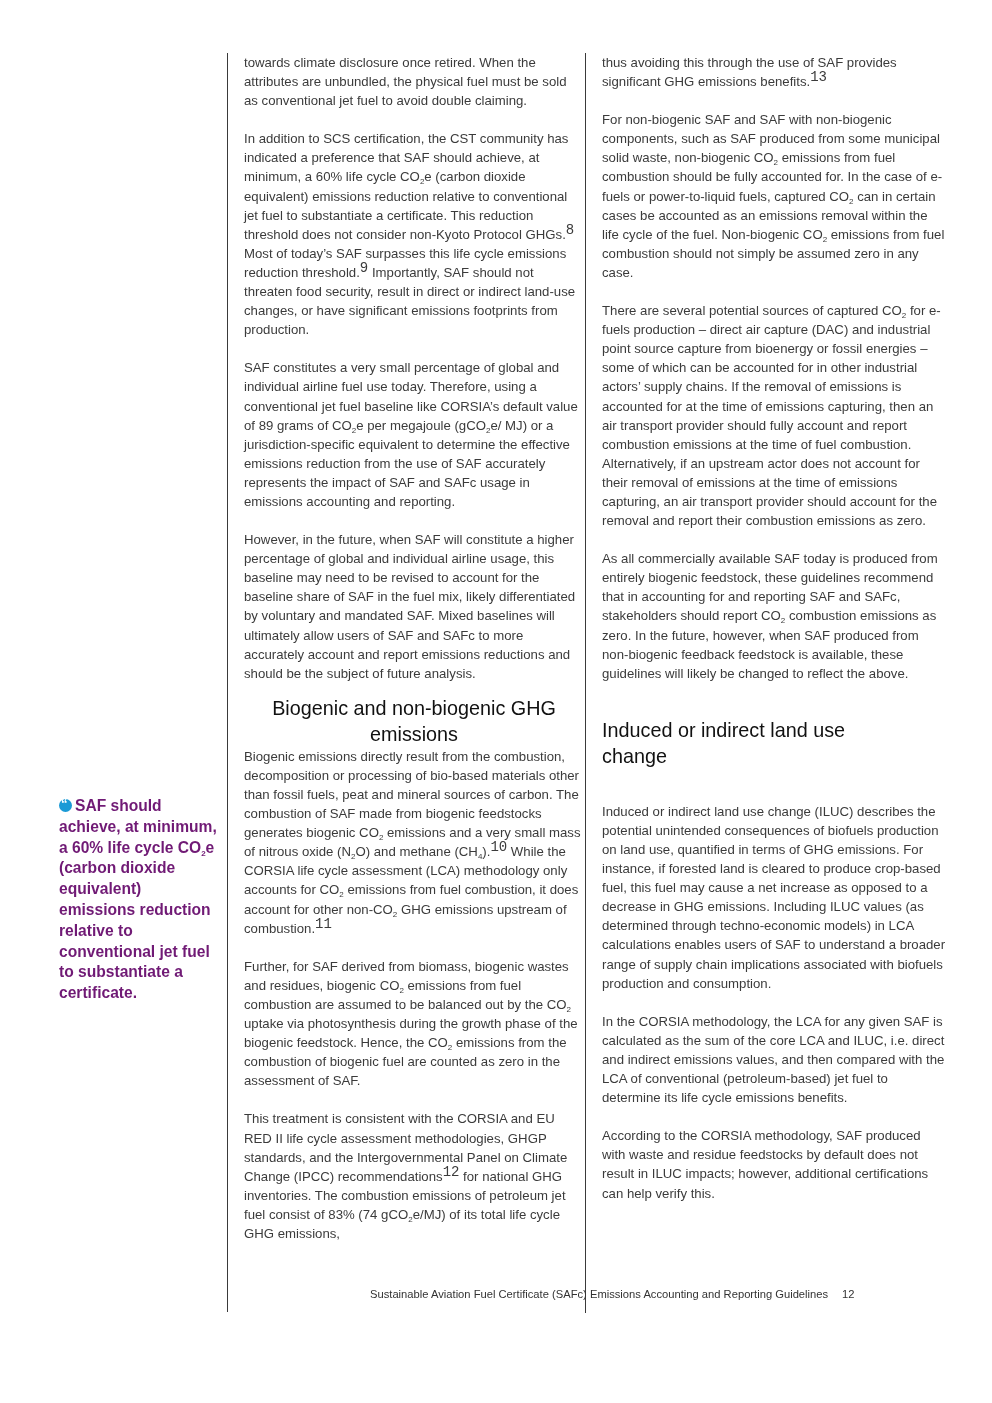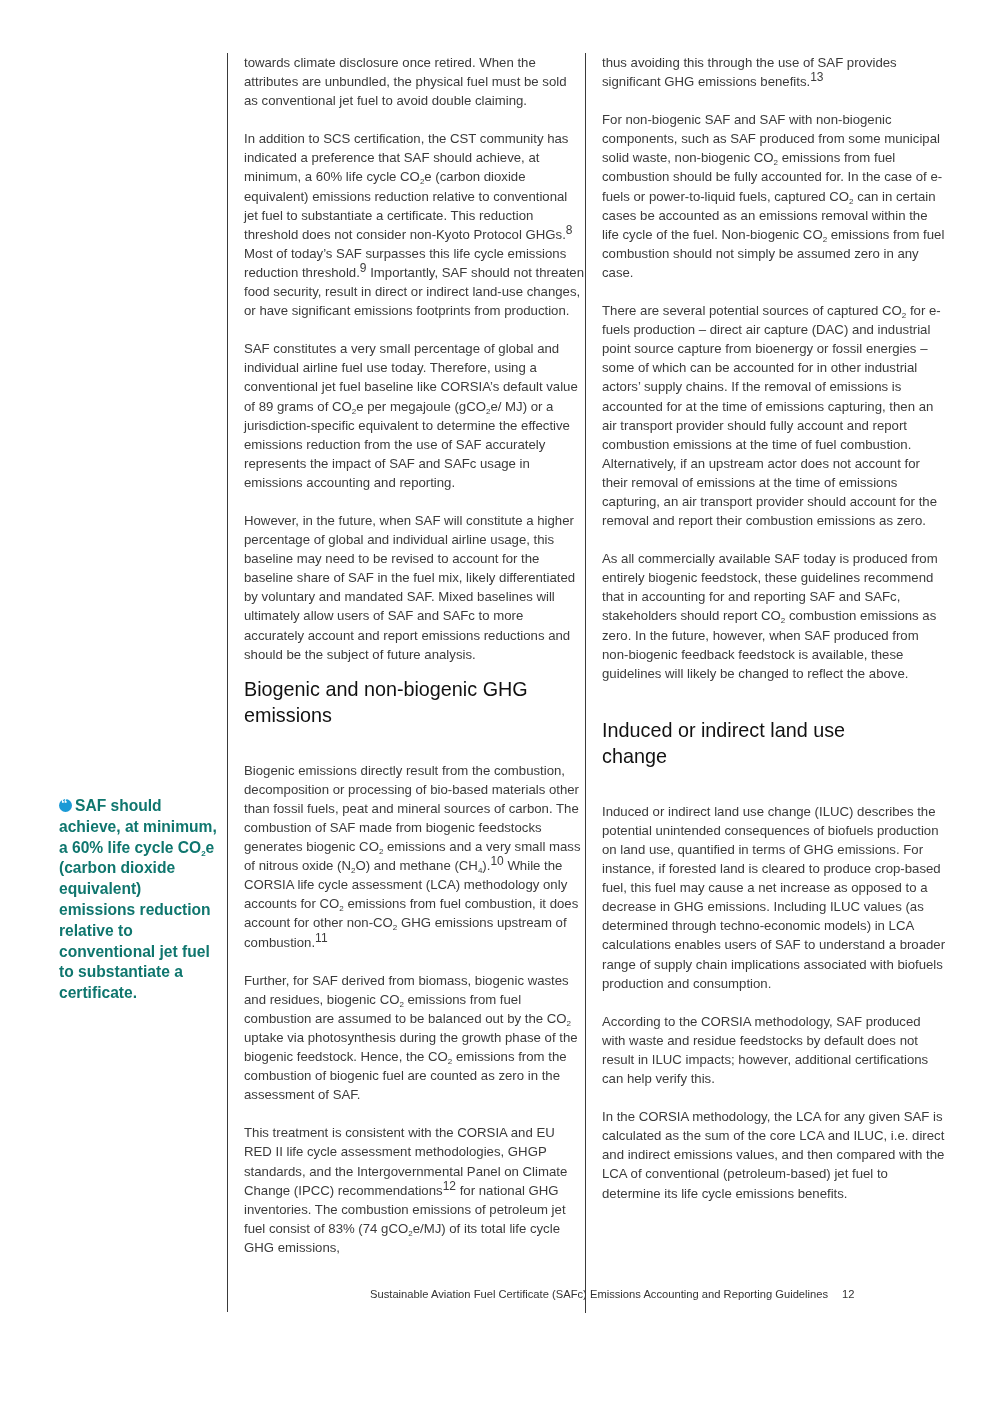--- a/index.html
+++ b/index.html
@@ -1,70 +1,70 @@
 <!DOCTYPE html>
 <html><head>
   <meta charset="utf-8">
   <style>
     html, body { margin: 0; padding: 0; background: #ffffff; }
     body { width: 992px; height: 1403px; position: relative; overflow: hidden;
            font-family: "Liberation Sans", sans-serif; color: #3a3a3a; }
     .sidebar { position: absolute; left: 59px; top: 796px; width: 160px; }
     .pull-quote { font-family: "Liberation Sans", sans-serif; font-weight: bold;
-                  font-size: 15.6px; line-height: 20.8px; color: #0f766e; margin: 0; }
+                  font-size: 15.6px; line-height: 20.8px; color: #701a75; margin: 0; }
     .quote-icon { display: inline-block; width: 13px; height: 13px; border-radius: 50%;
                   background: #1a9ad6; vertical-align: -1px; margin-right: 3px; position: relative; }
     .quote-icon::after { content: "\201C"; position: absolute; left: 2px; top: -3px; color: #fff;
                   font-size: 13px; font-weight: bold; line-height: 16px; }
     .col { position: absolute; top: 53px; border-left: 1px solid #3a3a3a; padding-left: 16px; }
     .col1 { left: 227px; width: 340px; height: 1259px; }
     .col2 { left: 585px; width: 345px; height: 1260px; }
     p.body { margin: 0 0 19px 0; font-size: 13.2px; line-height: 19.1px; color: #3b3b3b; }
     h2.section { margin: 0; font-weight: normal; font-size: 19.8px; line-height: 26px; color: #111; }
     sub { font-size: 8px; vertical-align: -3px; line-height: 0; }
-    sup { font-size: 12px; vertical-align: 5px; line-height: 0; }
+    sup { font-size: 14px; vertical-align: 5px; line-height: 0; font-family: Liberation Mono, monospace; }
     .footer { position: absolute; top: 1288px; left: 370px; font-size: 11.2px; color: #333; }
     .footer .page-num { margin-left: 14px; }
   </style>
 </head>
 <body>
 
 <div class="sidebar">
   <p class="pull-quote"><span class="quote-icon"></span><span>SAF should achieve, at minimum, a 60% life cycle CO</span><sub>2</sub><span>e (carbon dioxide equivalent) emissions reduction relative to conventional jet fuel to substantiate a certificate.</span></p>
 </div>
 
 <div class="col col1">
   <p class="body">towards climate disclosure once retired. When the attributes are unbundled, the physical fuel must be sold as conventional jet fuel to avoid double claiming.</p>
 
   <p class="body"><span>In addition to SCS certification, the CST community has indicated a preference that SAF should achieve, at minimum, a 60% life cycle CO</span><sub>2</sub><span>e (carbon dioxide equivalent) emissions reduction relative to conventional jet fuel to substantiate a certificate. This reduction threshold does not consider non-Kyoto Protocol GHGs.</span><sup>8</sup><span> Most of today’s SAF surpasses this life cycle emissions reduction threshold.</span><sup>9</sup><span> Importantly, SAF should not threaten food security, result in direct or indirect land-use changes, or have significant emissions footprints from production.</span></p>
 
   <p class="body"><span>SAF constitutes a very small percentage of global and individual airline fuel use today. Therefore, using a conventional jet fuel baseline like CORSIA’s default value of 89 grams of CO</span><sub>2</sub><span>e per megajoule (gCO</span><sub>2</sub><span>e/ MJ) or a jurisdiction-specific equivalent to determine the effective emissions reduction from the use of SAF accurately represents the impact of SAF and SAFc usage in emissions accounting and reporting.</span></p>
 
   <p class="body" style="margin-bottom:12px;">However, in the future, when SAF will constitute a higher percentage of global and individual airline usage, this baseline may need to be revised to account for the baseline share of SAF in the fuel mix, likely differentiated by voluntary and mandated SAF. Mixed baselines will ultimately allow users of SAF and SAFc to more accurately account and report emissions reductions and should be the subject of future analysis.</p>
 
-  <h2 class="section" style="margin-bottom:33px;">Biogenic and non-biogenic GHG emissions</h2>
+  <h2 class="section" style="text-align:center;">Biogenic and non-biogenic GHG emissions</h2>
 
   <p class="body"><span>Biogenic emissions directly result from the combustion, decomposition or processing of bio-based materials other than fossil fuels, peat and mineral sources of carbon. The combustion of SAF made from biogenic feedstocks generates biogenic CO</span><sub>2</sub><span> emissions and a very small mass of nitrous oxide (N</span><sub>2</sub><span>O) and methane (CH</span><sub>4</sub><span>).</span><sup>10</sup><span> While the CORSIA life cycle assessment (LCA) methodology only accounts for CO</span><sub>2</sub><span> emissions from fuel combustion, it does account for other non-CO</span><sub>2</sub><span> GHG emissions upstream of combustion.</span><sup>11</sup></p>
 
   <p class="body"><span>Further, for SAF derived from biomass, biogenic wastes and residues, biogenic CO</span><sub>2</sub><span> emissions from fuel combustion are assumed to be balanced out by the CO</span><sub>2</sub><span> uptake via photosynthesis during the growth phase of the biogenic feedstock. Hence, the CO</span><sub>2</sub><span> emissions from the combustion of biogenic fuel are counted as zero in the assessment of SAF.</span></p>
 
   <p class="body"><span>This treatment is consistent with the CORSIA and EU RED II life cycle assessment methodologies, GHGP standards, and the Intergovernmental Panel on Climate Change (IPCC) recommendations</span><sup>12</sup><span> for national GHG inventories. The combustion emissions of petroleum jet fuel consist of 83% (74 gCO</span><sub>2</sub><span>e/MJ) of its total life cycle GHG emissions,</span></p>
 </div>
 
 <div class="col col2">
   <p class="body"><span>thus avoiding this through the use of SAF provides significant GHG emissions benefits.</span><sup>13</sup></p>
 
   <p class="body"><span>For non-biogenic SAF and SAF with non-biogenic components, such as SAF produced from some municipal solid waste, non-biogenic CO</span><sub>2</sub><span> emissions from fuel combustion should be fully accounted for. In the case of e-fuels or power-to-liquid fuels, captured CO</span><sub>2</sub><span> can in certain cases be accounted as an emissions removal within the life cycle of the fuel. Non-biogenic CO</span><sub>2</sub><span> emissions from fuel combustion should not simply be assumed zero in any case.</span></p>
 
   <p class="body"><span>There are several potential sources of captured CO</span><sub>2</sub><span> for e-fuels production – direct air capture (DAC) and industrial point source capture from bioenergy or fossil energies – some of which can be accounted for in other industrial actors’ supply chains. If the removal of emissions is accounted for at the time of emissions capturing, then an air transport provider should fully account and report combustion emissions at the time of fuel combustion. Alternatively, if an upstream actor does not account for their removal of emissions at the time of emissions capturing, an air transport provider should account for the removal and report their combustion emissions as zero.</span></p>
 
   <p class="body" style="margin-bottom:34px;"><span>As all commercially available SAF today is produced from entirely biogenic feedstock, these guidelines recommend that in accounting for and reporting SAF and SAFc, stakeholders should report CO</span><sub>2</sub><span> combustion emissions as zero. In the future, however, when SAF produced from non-biogenic feedback feedstock is available, these guidelines will likely be changed to reflect the above.</span></p>
 
   <h2 class="section" style="margin-bottom:33px; width:260px;">Induced or indirect land use change</h2>
 
   <p class="body">Induced or indirect land use change (ILUC) describes the potential unintended consequences of biofuels production on land use, quantified in terms of GHG emissions. For instance, if forested land is cleared to produce crop-based fuel, this fuel may cause a net increase as opposed to a decrease in GHG emissions. Including ILUC values (as determined through techno-economic models) in LCA calculations enables users of SAF to understand a broader range of supply chain implications associated with biofuels production and consumption.</p>
+  <p class="body">In the CORSIA methodology, the LCA for any given SAF is calculated as the sum of the core LCA and ILUC, i.e. direct and indirect emissions values, and then compared with the LCA of conventional (petroleum-based) jet fuel to determine its life cycle emissions benefits.</p>
   <p class="body">According to the CORSIA methodology, SAF produced with waste and residue feedstocks by default does not result in ILUC impacts; however, additional certifications can help verify this.</p>
-  <p class="body">In the CORSIA methodology, the LCA for any given SAF is calculated as the sum of the core LCA and ILUC, i.e. direct and indirect emissions values, and then compared with the LCA of conventional (petroleum-based) jet fuel to determine its life cycle emissions benefits.</p>
 </div>
 
 <div class="footer">
   <span>Sustainable Aviation Fuel Certificate (SAFc) Emissions Accounting and Reporting Guidelines</span><span class="page-num">12</span>
 </div>
 
 </body></html>

